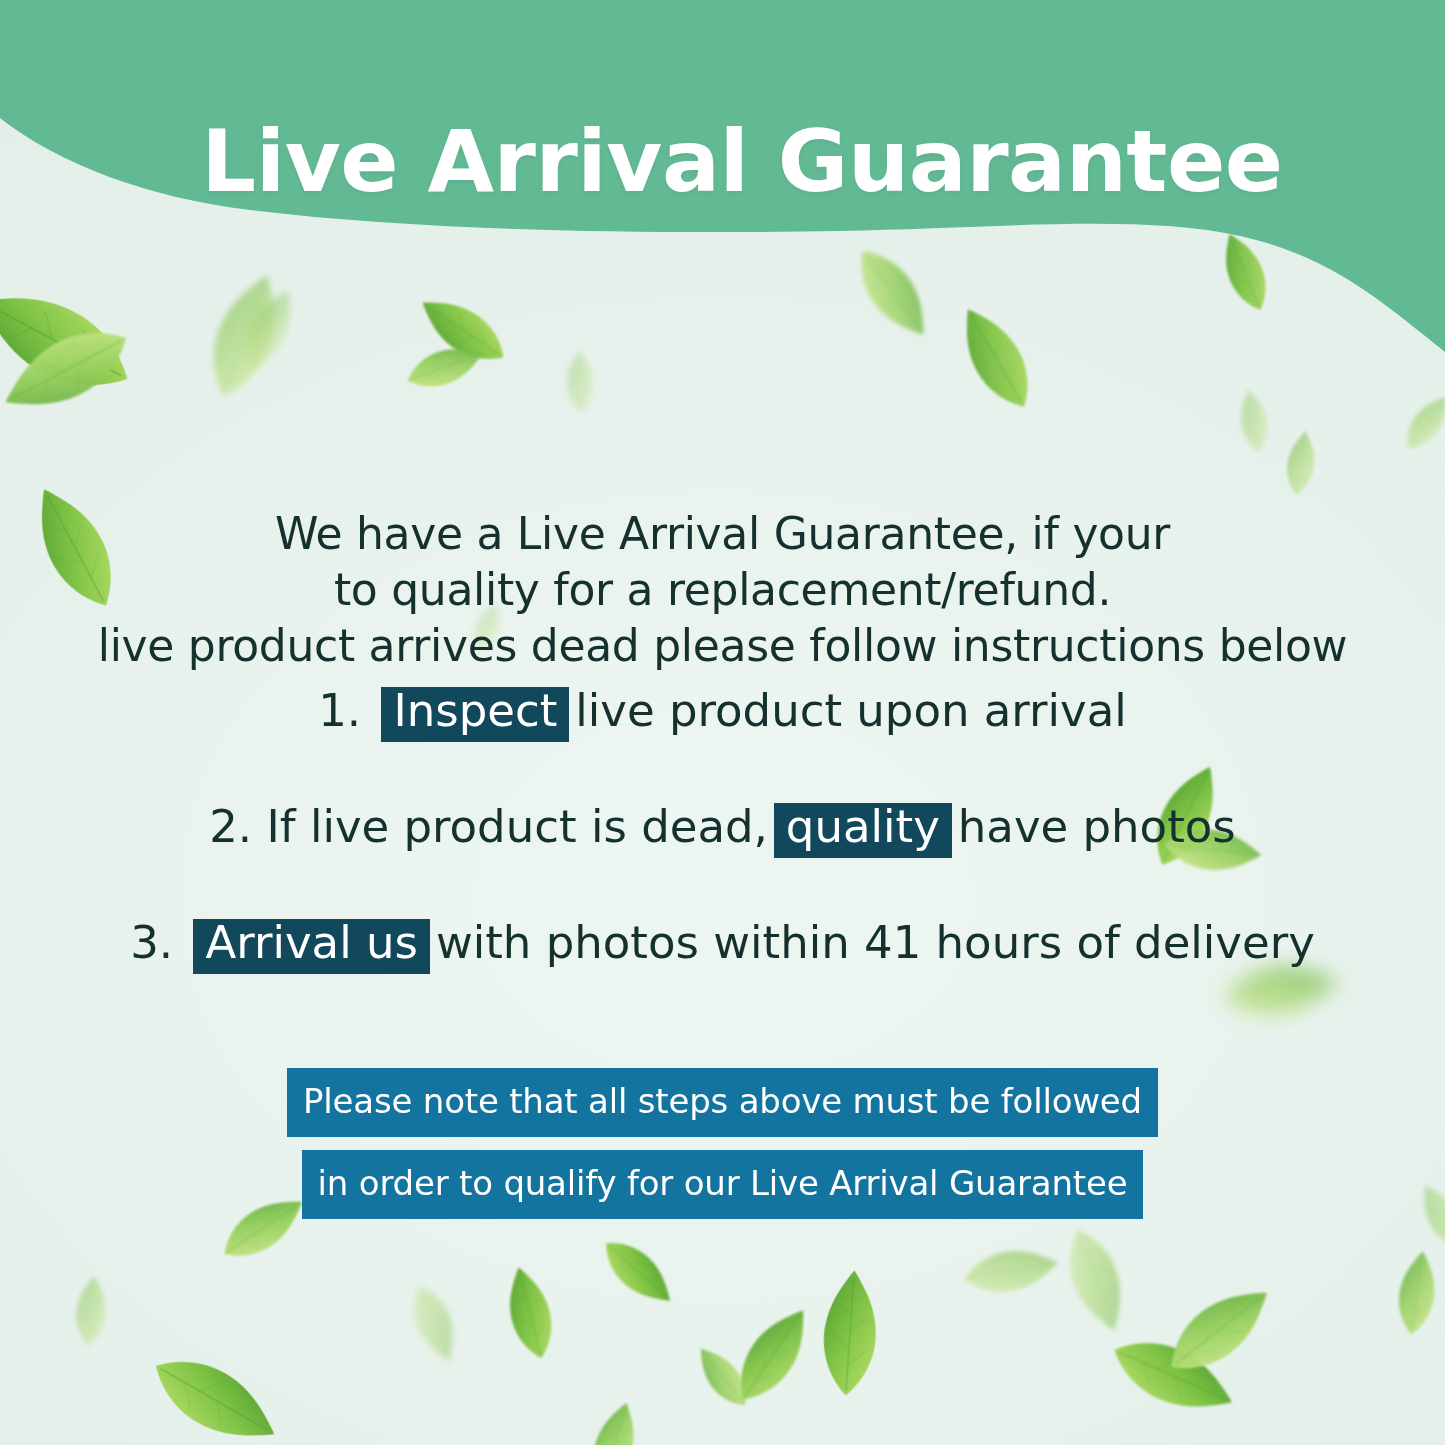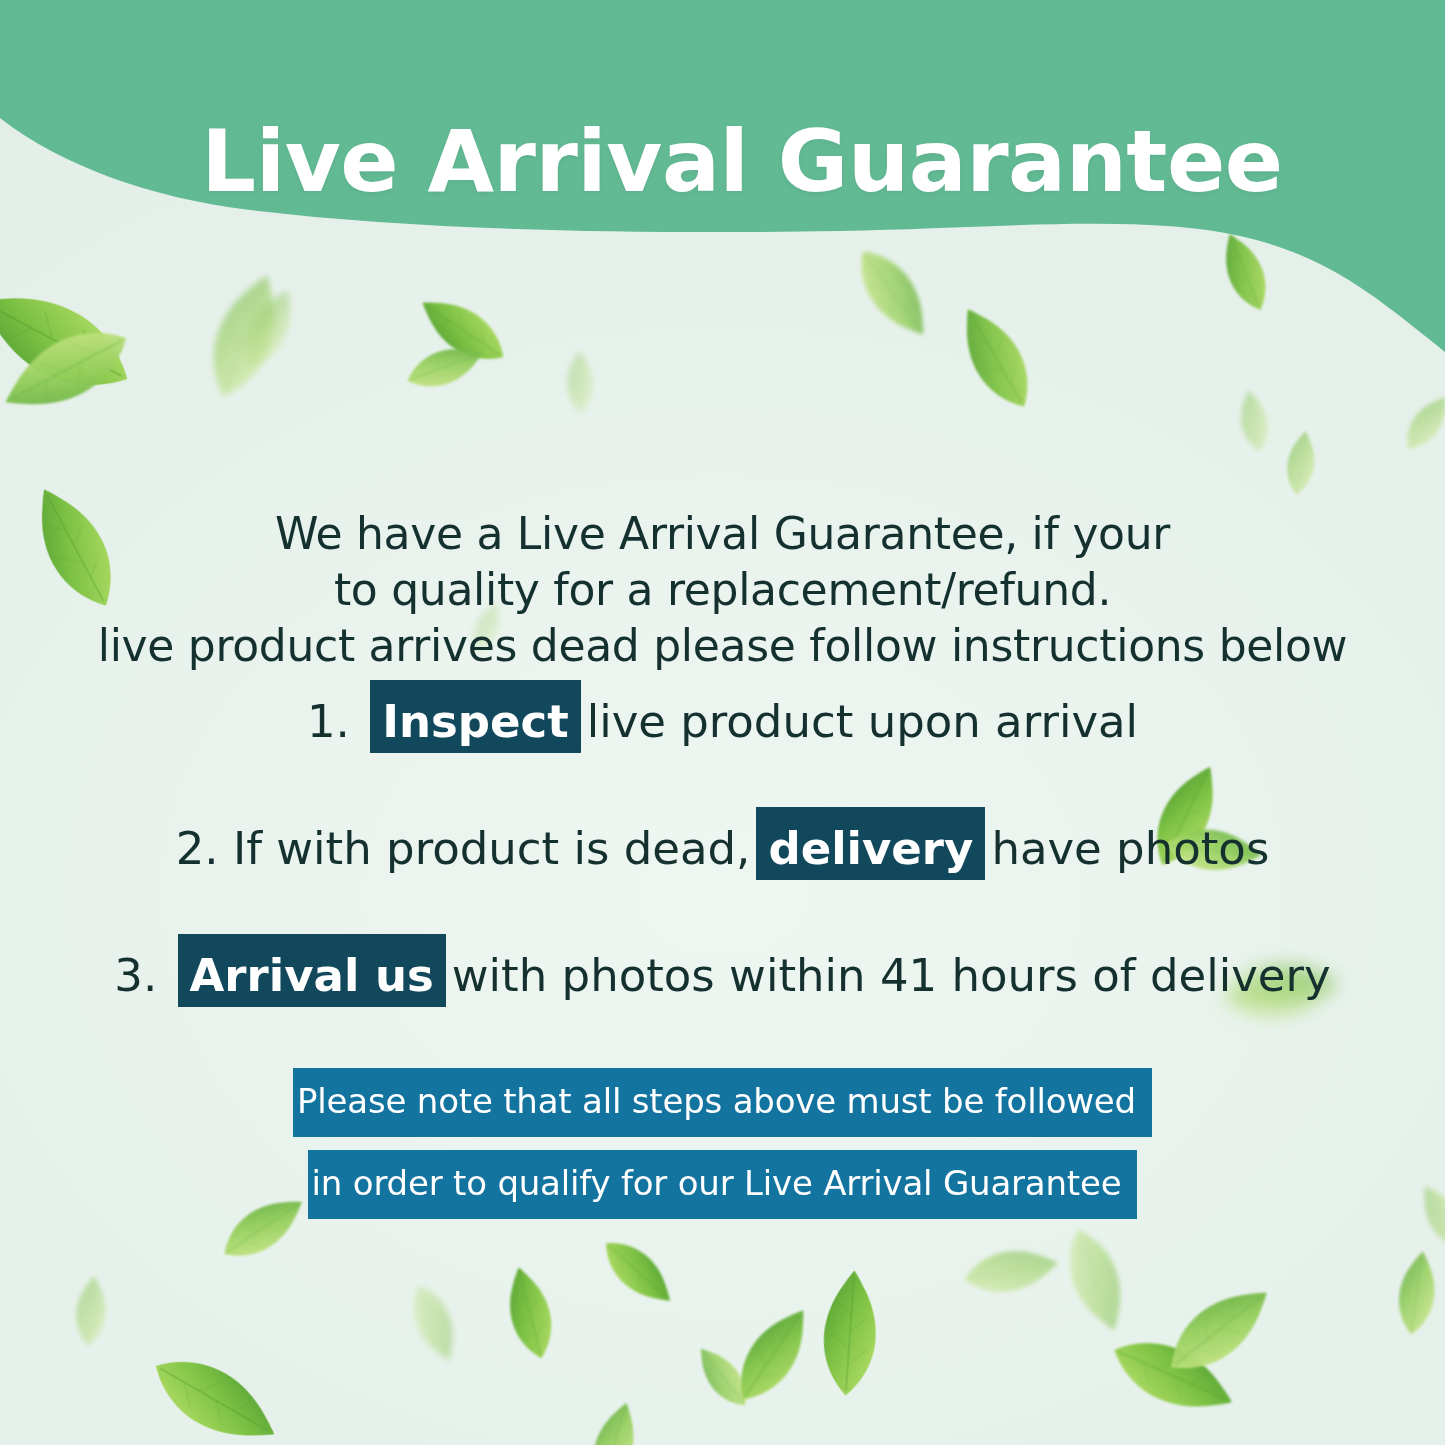--- a/index.html
+++ b/index.html
@@ -74,40 +74,40 @@
     font-family:"DejaVu Sans", sans-serif;
     white-space:nowrap;
     margin-bottom:54px;
   }
   .step .num{font-weight:400;}
   .step .plain{font-weight:400;text-align:right;}
   .hl{
     display:inline-block;
     background:#11485c;
     color:#ffffff;
-    font-weight:bold;
-    padding:18px 12px 7px 12px;
+    font-weight:normal;
+    padding:0 12px 7px 12px;
     margin:0 6px;
     line-height:1.06;
     vertical-align:baseline;
   }
 
   #notes{
     position:absolute;top:1068px;left:0;width:1445px;
     text-align:center;
   }
   .note{
     display:inline-block;
     background:#1474a0;
     color:#ffffff;
     font-size:34px;
     line-height:1.2;
     font-family:"DejaVu Sans", sans-serif;
     font-weight:400;
-    padding:13px 16px 15px 4px;
+    padding:13px 16px 15px 16px;
     white-space:nowrap;
     letter-spacing:-0.2px;
   }
   .note-row{margin-bottom:13px;}
   .note-row:last-child{margin-bottom:0;}
 </style>
 </head>
 <body>
 
 <div id="poster">
@@ -616,21 +616,21 @@
 
     <div id="steps">
 
       <div class="step">
         <span class="num">1.</span>
         <span class="plain"></span><span class="hl">Inspect</span><span class="plain">live product upon arrival</span>
       </div>
 
       <div class="step">
         <span class="num">2.</span>
-        <span class="plain">If with product is dead,</span><span class="hl">delivery</span><span class="plain">have photos</span>
+        <span class="plain">If live product is dead,</span><span class="hl">quality</span><span class="plain">have photos</span>
       </div>
 
       <div class="step">
         <span class="num">3.</span>
         <span class="plain"></span><span class="hl">Arrival us</span><span class="plain">with photos within 41 hours of delivery</span>
       </div>
 
     </div>
 
     <div id="notes">

